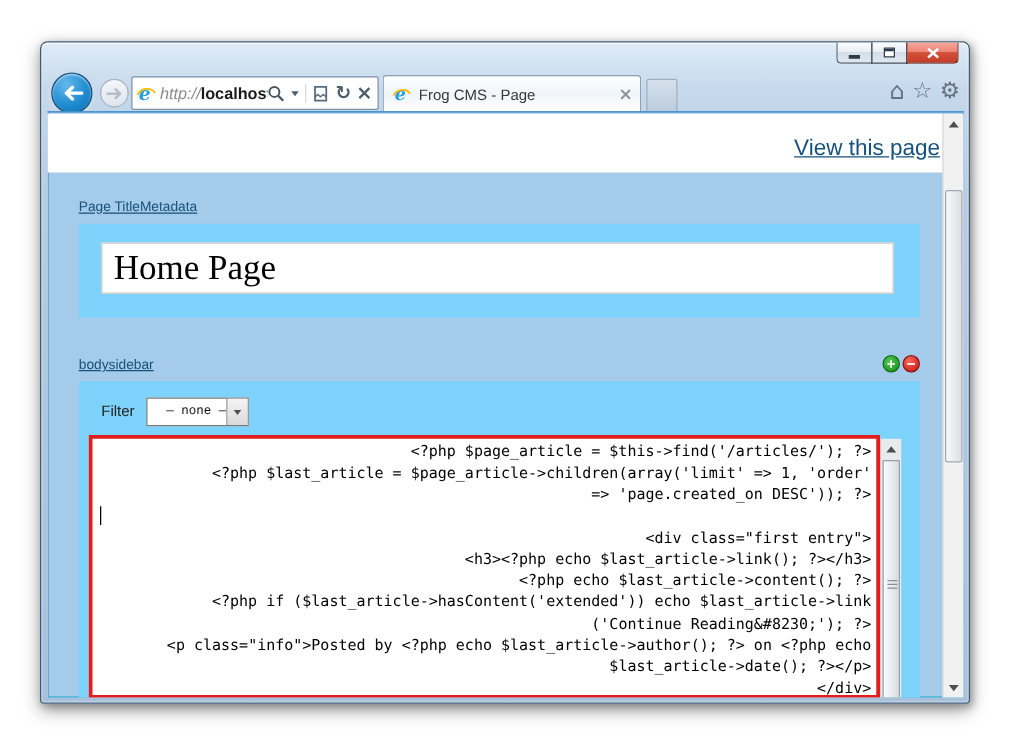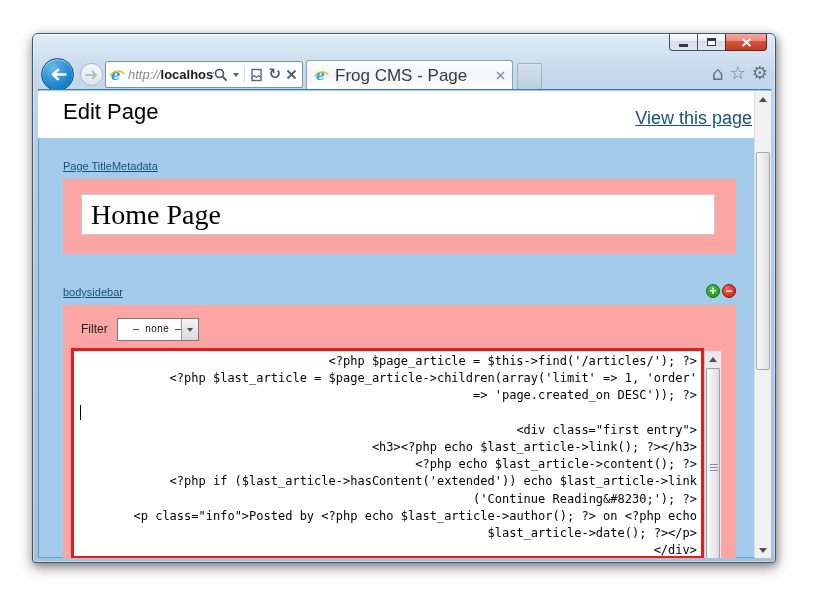--- a/index.html
+++ b/index.html
@@ -42,21 +42,21 @@
   .addr-host { color:#1a1a1a;font-weight:bold; }
   .addr-icons { display:flex; align-items:center; gap:5px; padding-right:2px; }
   .caret-down { width:0; height:0; border-left:3.5px solid transparent; border-right:3.5px solid transparent;
                 border-top:4px solid #4c5d6c; }
   .addr-sep { width:1px; height:15px; background:#d4dbe2; }
   .uni-icon { color:#4c5d6c; font-family:"DejaVu Sans", sans-serif; line-height:1; }
 
   .tab { position:absolute; left:273px; top:26px; width:207px; height:30px;
          background:linear-gradient(#fdfeff,#f1f5f9 50%,#ffffff); border:1px solid #8fa0b0; border-bottom:none;
          border-radius:3px 3px 0 0; display:flex; align-items:center; padding:0 7px; }
-  .tab-title { font-size:17px; color:#3a3a3a; margin-left:6px; flex:1; white-space:nowrap; overflow:hidden; }
+  .tab-title { font-size:12px; color:#3a3a3a; margin-left:6px; flex:1; white-space:nowrap; overflow:hidden; }
   .newtab { position:absolute; left:484px; top:29px; width:25px; height:27px;
             background:linear-gradient(#d4e0ec,#bdccdd); border:1px solid #9db0c2; border-radius:2px 2px 0 0; }
   .cmdicons { position:absolute; right:7px; top:29px; display:flex; gap:6px; align-items:center;
               color:#67727e; }
   .cmdicons span { font-family:"DejaVu Sans", sans-serif; line-height:20px; }
 
   
   .viewport { position:absolute; left:5px; top:55px; width:733px; height:469px; background:#a4cbe9;
               border-top:1px solid #2f81c4; overflow:hidden;
               box-shadow:inset 1px 0 0 #5c96c9, inset -1px 0 0 #5c96c9, inset 0 -1px 0 #3fb4d4; }
@@ -75,21 +75,21 @@
   .content { position:absolute; left:0; top:1px; width:716px; height:468px; }
 
   .header { position:absolute; top:0; left:0; right:0; height:47px; background:#fff; }
   .h1 { position:absolute; left:25px; top:8px; font-size:22px; color:#000; }
   .viewlink { position:absolute; right:2px; top:17px; font-size:18px; color:#16527c; text-decoration:underline; cursor:pointer; }
 
   .linkish { font-size:11px; color:#16527c; text-decoration:underline; cursor:pointer; }
   .meta-tabs { position:absolute; left:25px; top:65px; }
   .part-tabs { position:absolute; left:25px; top:191px; }
 
-  .panel { position:absolute; left:25px; width:673px; background:#fca5a5; }
+  .panel { position:absolute; left:25px; width:673px; background:#7dd3fc; }
   .panel1 { top:88px; height:75px; }
   .panel2 { top:214px; height:254px;text-align:right; }
 
   .title-input { position:absolute; left:18px; top:15px; width:634px; height:41px; border:1px solid #c9c9c9;
                  background:#fff; font-family:"Liberation Serif", serif; font-size:28px; color:#000;
                  padding:0 0 0 9px; outline:none; }
 
   .roundbtn { position:absolute; width:14px; height:14px; border-radius:50%; color:#fff;
               display:flex; align-items:center; justify-content:center;
               font-size:12px; font-weight:bold; line-height:1; cursor:pointer; }
@@ -189,21 +189,20 @@
     <div class="cmdicons">
       <span style="font-size:19px;">⌂</span>
       <span style="font-size:18px;">☆</span>
       <span style="font-size:18px;">⚙</span>
     </div>
 
     <div class="viewport">
 
       <div class="content">
         <div class="header">
-          <div class="h1">Edit Page</div>
           <span class="viewlink">View this page</span>
         </div>
 
         <div class="meta-tabs">
           <span class="linkish">Page Title</span><span class="linkish">Metadata</span>
         </div>
 
         <div class="panel panel1">
           <input class="title-input" value="Home Page" style="">
         </div>

